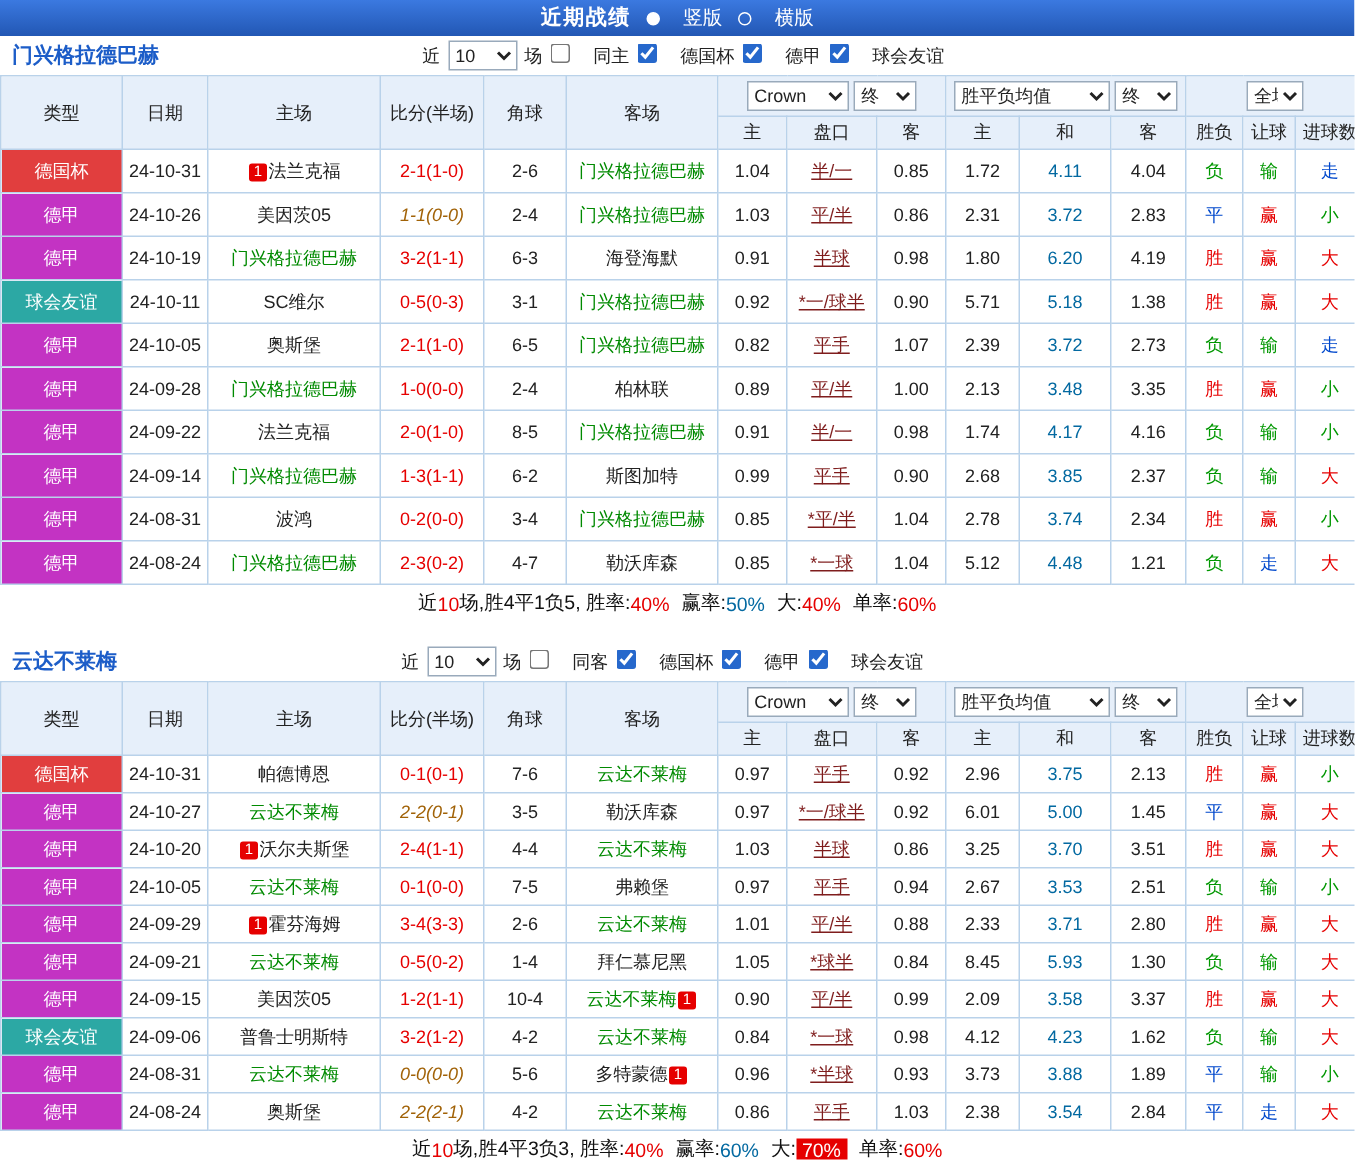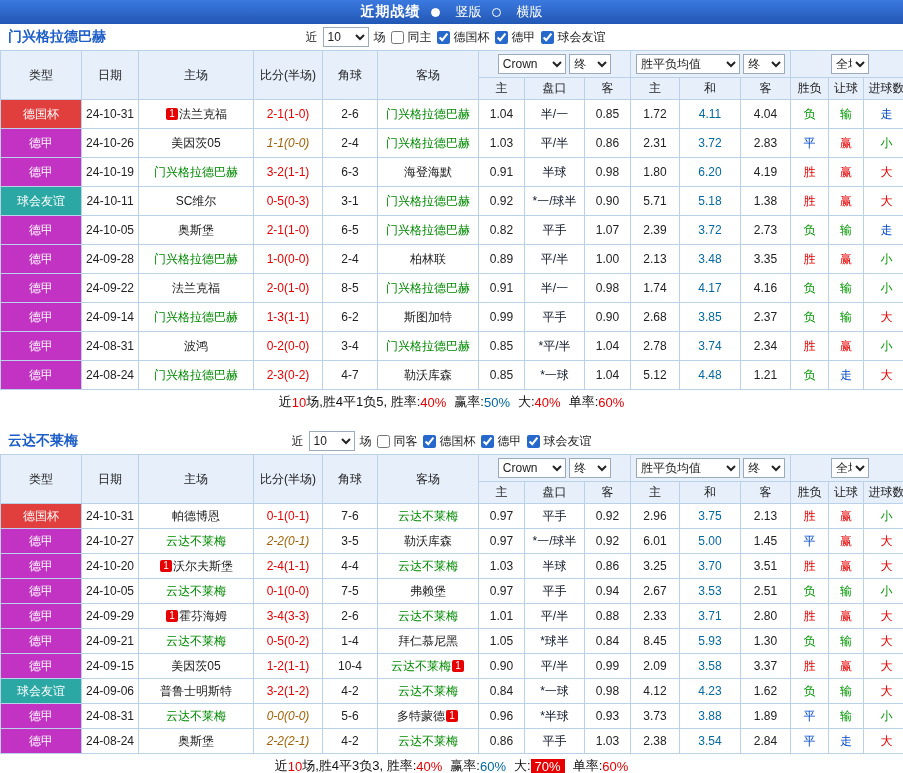--- a/index.html
+++ b/index.html
@@ -10,21 +10,21 @@
             color:#fff; font-size:13px; }
   .topbar-title { font-weight:bold; font-size:14px; letter-spacing:1px; }
   .radio { display:inline-flex; align-items:center; gap:16px; cursor:pointer; }
   .dot { width:9px; height:9px; border:1px solid #fff; border-radius:50%; display:inline-block; }
   .dot.on { background:#fff; }
 
   .section-head { height:26px; display:flex; align-items:center; padding:0 8px; }
   .team-title { color:#1c5dc8; font-weight:bold; font-size:14px; }
   .filters { flex:1; display:flex; align-items:center; justify-content:center;
              gap:5px; font-size:12px; margin-right:90px; color:#222; }
-  .chk { display:inline-flex; align-items:center; gap:4px; cursor:pointer; }
+  .chk { display:inline-flex; gap:16px; cursor:pointer; }
   input[type=checkbox] { width:13px; height:13px; accent-color:#2668cc; }
   select { font-size:12px; height:20px; border:1px solid #9ab; background:#fff; color:#222; }
   .sel-count { width:46px; }
   .sel-book  { width:68px; }
   .sel-final { width:42px; }
   .sel-avg   { width:104px; }
   .sel-scope { width:38px; }
 
   table.grid { border-collapse:collapse; table-layout:fixed; width:909px;
                font-size:12px; text-align:center; color:#222; }
@@ -32,21 +32,21 @@
   .grid thead th { background:#e6effa; font-weight:normal; }
   .grid thead tr:first-child th { height:27px; }
   .grid thead tr.subhead th { height:22px; }
   .t1 tbody td { height:29px; background:#fff; }
   .t2 tbody td { height:25px; background:#fff; }
 
   td.type { color:#fff; }
   .focus { color:#008a00; }
   .score-win  { color:#e60000; }
   .score-draw { color:#a16207;font-style:italic; }
-  .hcp { color:#0f172a; }
+  .hcp { color:#7f1d1d;text-decoration:underline; }
   .v-blue { color:#0369a1; }
   .v-red  { color:#e60000; }
   .r-red   { color:#e60000; }
   .r-green { color:#009700; }
   .r-blue  { color:#0048cc; }
   .badge { display:inline-block; min-width:12px; height:12px; line-height:12px;
            background:#e60000; color:#fff; font-size:10px; border-radius:2px;
            vertical-align:1px; margin:0 1px; }
 
   .section-foot { height:24px; display:flex; align-items:center; justify-content:center;

